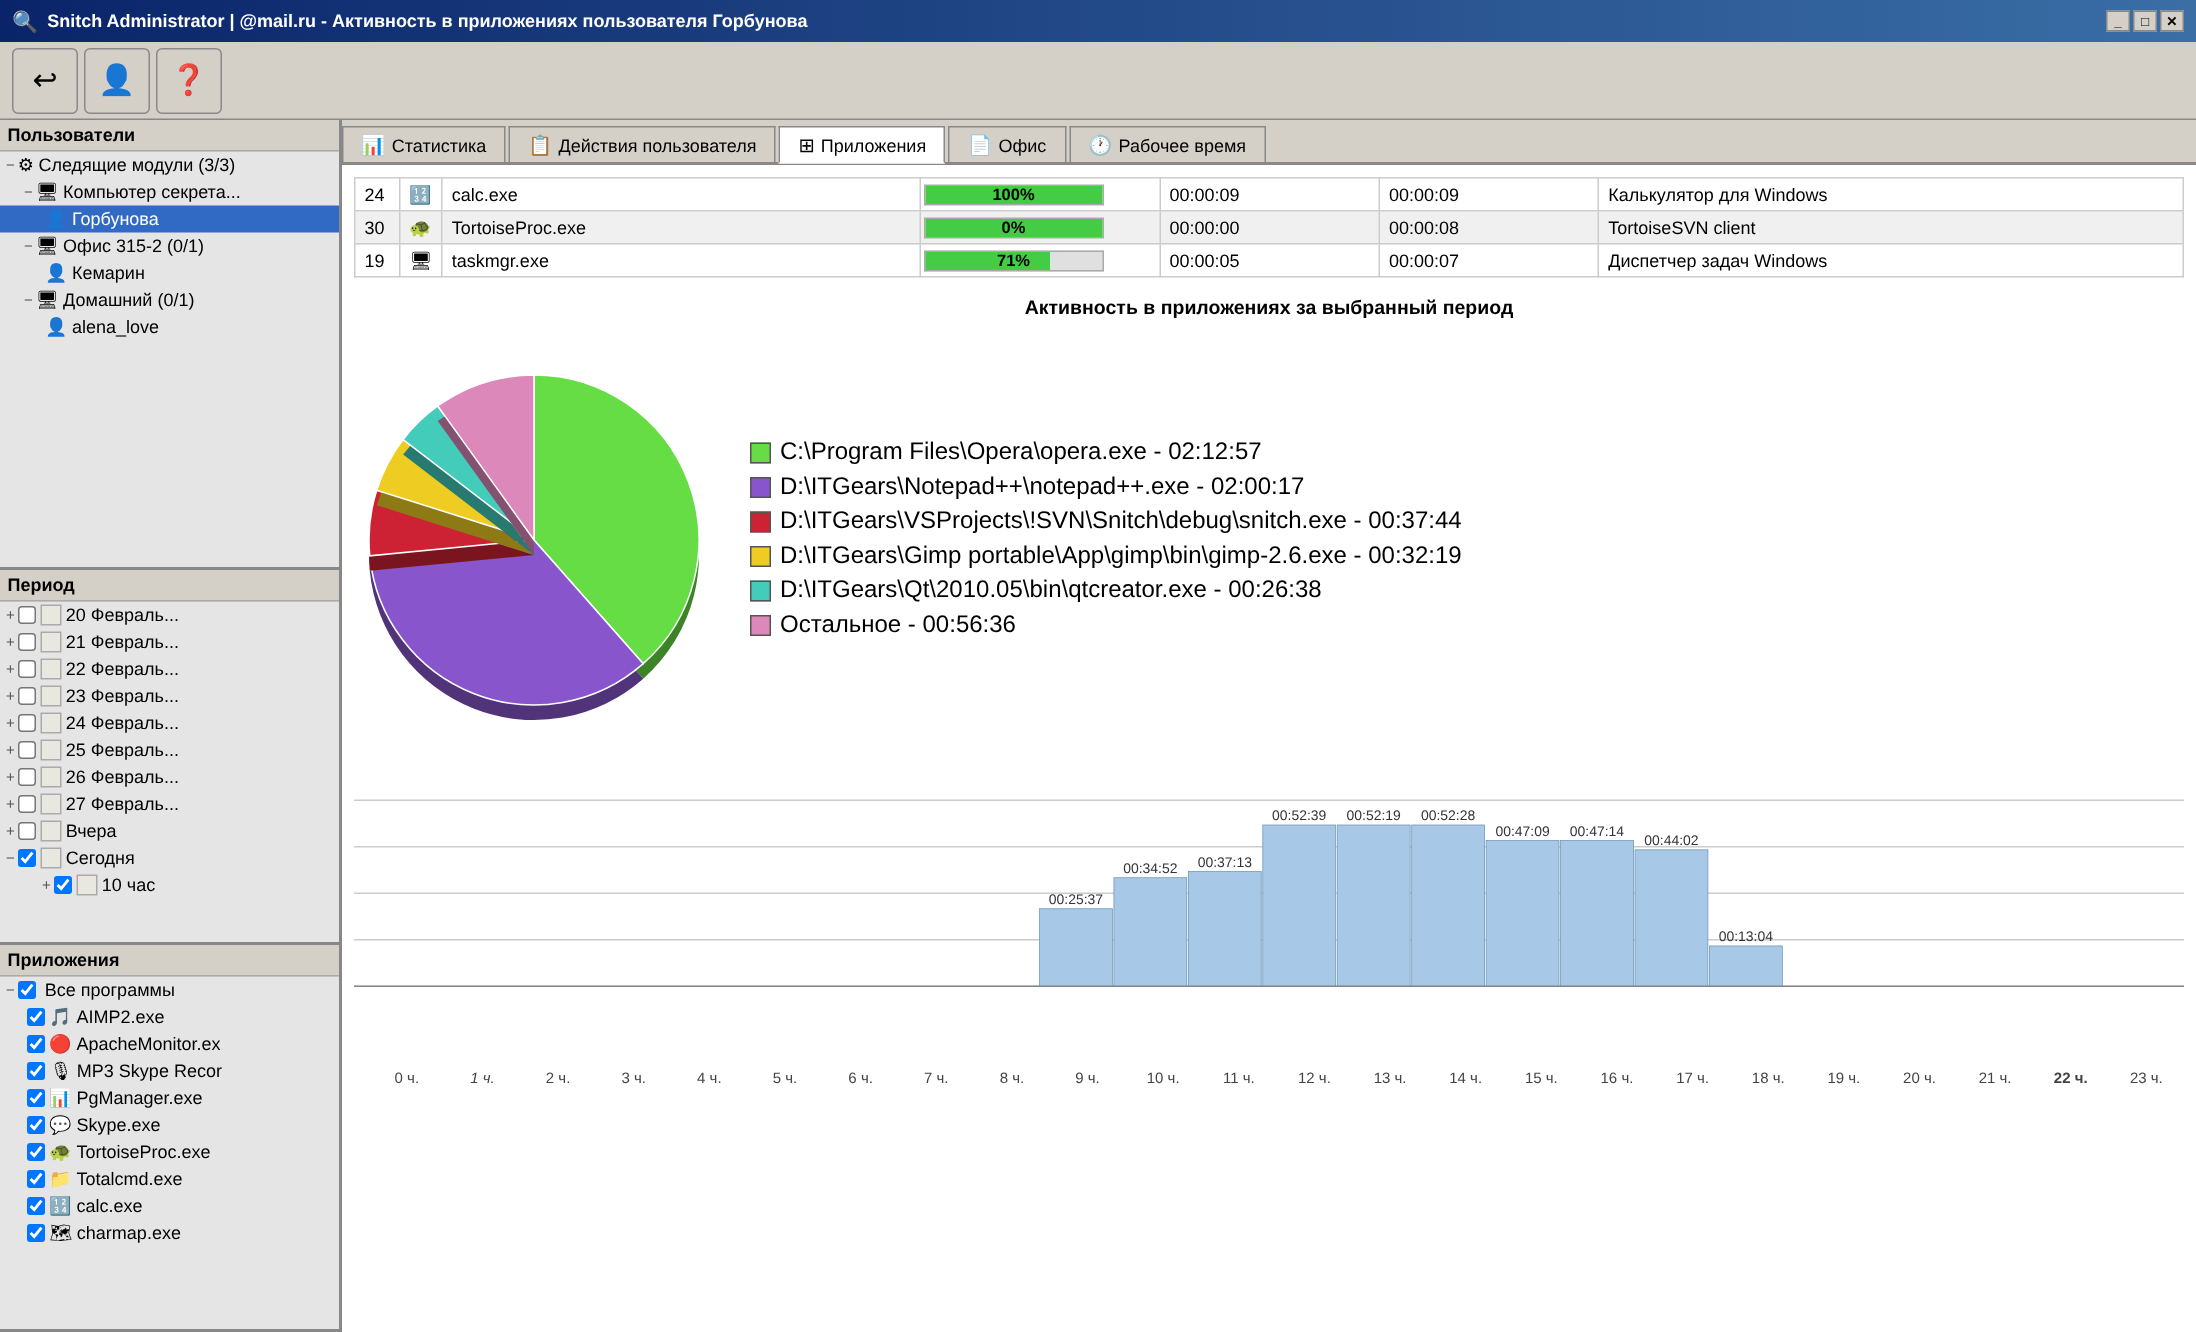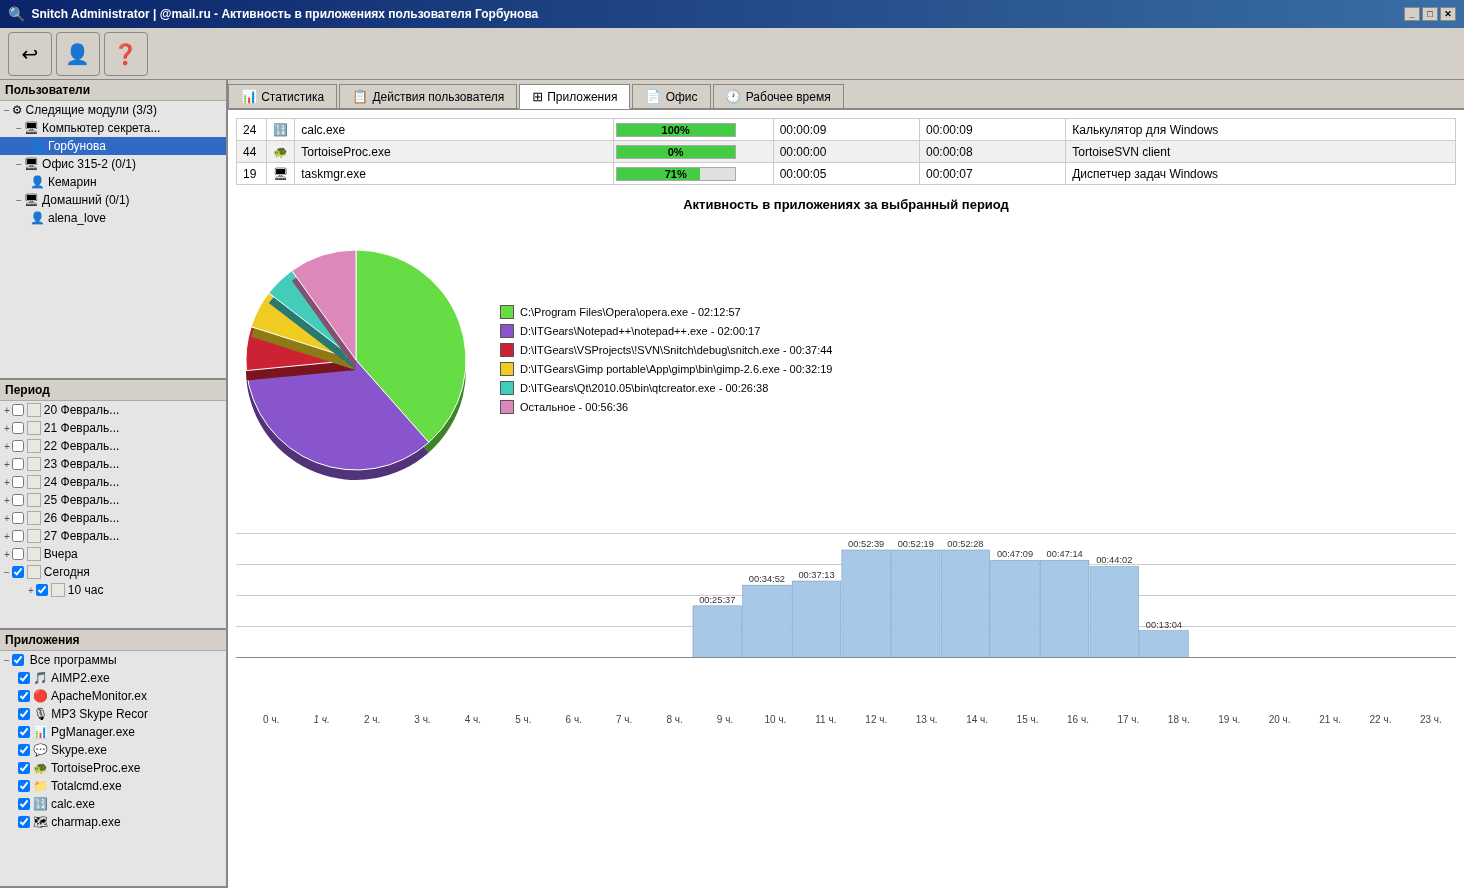--- a/index.html
+++ b/index.html
@@ -161,21 +161,21 @@
     }
 
     .pie-legend-area {
       display: flex;
       align-items: center;
       margin: 8px 0;
     }
 
     .legend-list { list-style: none; margin-left: 24px; }
     .legend-item {
-      display: flex; align-items: center; margin-bottom: 5px; font-size: 11px;
+      display: flex; align-items: center; margin-bottom: 5px; font-size: 16px;
     }
     .legend-color { width: 14px; height: 14px; margin-right: 6px; border: 1px solid #555; }
 
     
     .bar-chart-area {
       margin: 8px 0;
       position: relative;
     }
   </style>
 </head>
@@ -420,21 +420,21 @@
       <div class="progress-bar-container">
         <div class="progress-bar-fill" style="width:100%"></div>
         <div class="progress-text">100%</div>
       </div>
     </td>
     <td>00:00:09</td>
     <td>00:00:09</td>
     <td>Калькулятор для Windows</td>
   </tr>
               <tr>
-    <td style="width:30px">44</td>
+    <td style="width:30px">30</td>
     <td style="width:20px">🐢</td>
     <td style="min-width:130px">TortoiseProc.exe</td>
     <td style="width:160px;padding:2px;">
       <div class="progress-bar-container">
         <div class="progress-bar-fill" style=""></div>
         <div class="progress-text">0%</div>
       </div>
     </td>
     <td>00:00:00</td>
     <td>00:00:08</td>
@@ -549,21 +549,21 @@
             <span style="flex: 1 1 0%; text-align: center;">12 ч.</span>
             <span style="flex: 1 1 0%; text-align: center;">13 ч.</span>
             <span style="flex: 1 1 0%; text-align: center;">14 ч.</span>
             <span style="flex: 1 1 0%; text-align: center;">15 ч.</span>
             <span style="flex: 1 1 0%; text-align: center;">16 ч.</span>
             <span style="flex: 1 1 0%; text-align: center;">17 ч.</span>
             <span style="flex: 1 1 0%; text-align: center;">18 ч.</span>
             <span style="flex: 1 1 0%; text-align: center;">19 ч.</span>
             <span style="flex: 1 1 0%; text-align: center;">20 ч.</span>
             <span style="flex: 1 1 0%; text-align: center;">21 ч.</span>
-            <span style="flex: 1 1 0%; text-align: center;">22 ч.</span>
+            <span style="flex: 1 1 0%; text-align: center; font-weight: bold;">22 ч.</span>
             <span style="flex: 1 1 0%; text-align: center;">23 ч.</span>
           </div>
       </div>
 
     </div>
   </div>
 
 </div>
 
 </body></html>

